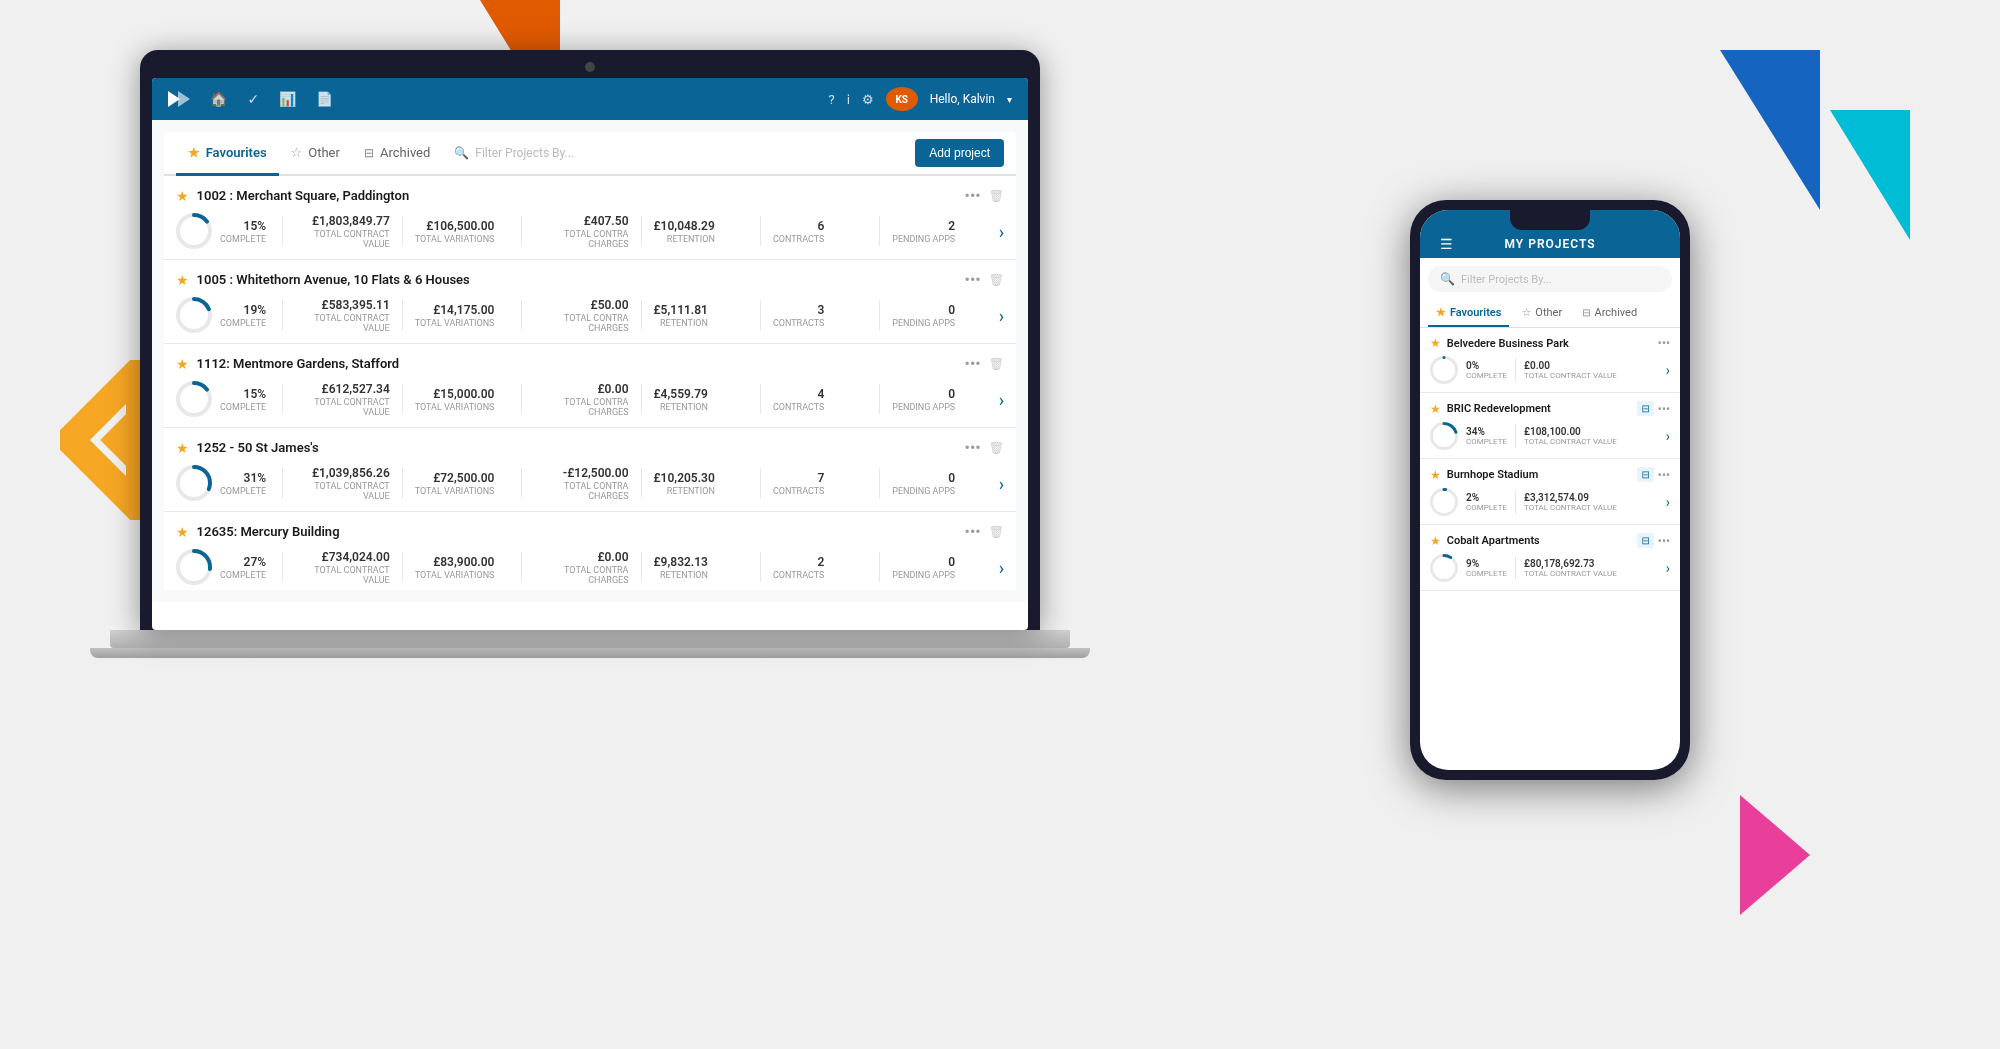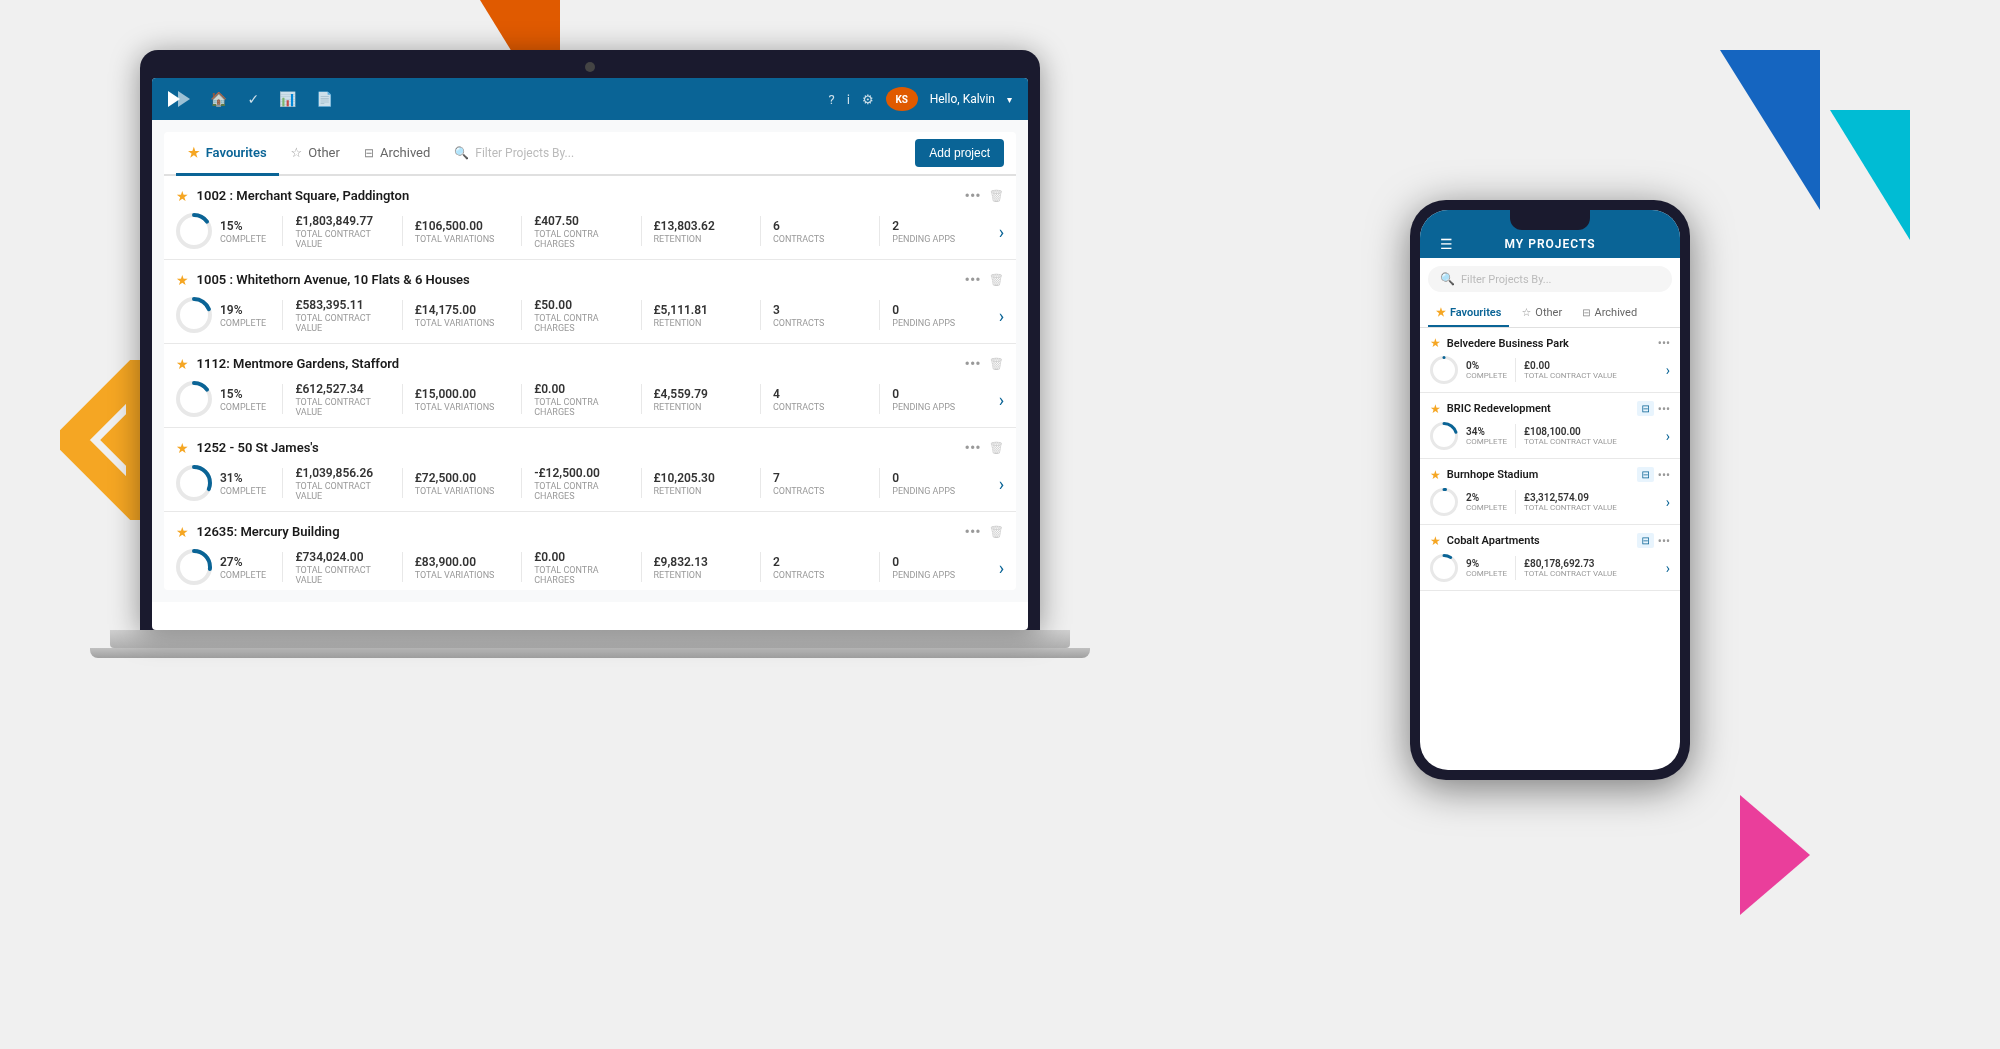--- a/index.html
+++ b/index.html
@@ -234,20 +234,21 @@
       gap: 8px;
     }
 
     .dots-btn { color: #999; cursor: pointer; font-size: 16px; }
     .trash-btn { color: #ccc; cursor: pointer; font-size: 12px; }
 
     .project-stats {
       display: flex;
       align-items: center;
       gap: 12px;
+      text-align: right;
     }
 
     .stat-item {
       display: flex;
       align-items: center;
       gap: 8px;
       flex: 1;
     }
 
     .progress-ring {
@@ -630,21 +631,21 @@
       <div class="stat-divider"></div>
       <div class="stat-item">
         <div class="stat-col">
           <span class="stat-value">£407.50</span>
           <span class="stat-label">TOTAL CONTRA CHARGES</span>
         </div>
       </div>
       <div class="stat-divider"></div>
       <div class="stat-item">
         <div class="stat-col">
-          <span class="stat-value">£13,803.62</span>
+          <span class="stat-value">£10,048.29</span>
           <span class="stat-label">RETENTION</span>
         </div>
       </div>
       <div class="stat-divider"></div>
       <div class="stat-item">
         <div class="stat-col">
           <span class="stat-value">6</span>
           <span class="stat-label">CONTRACTS</span>
         </div>
       </div>

